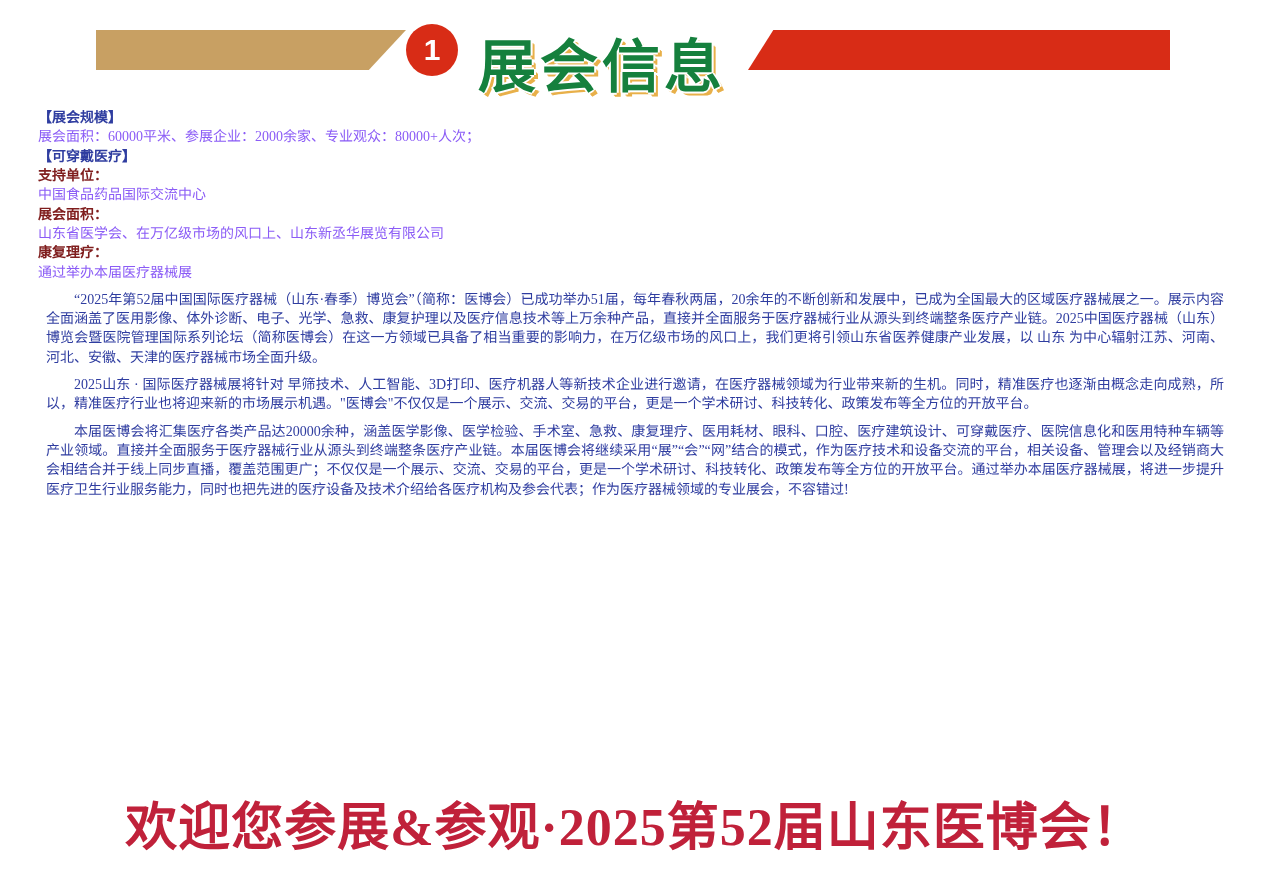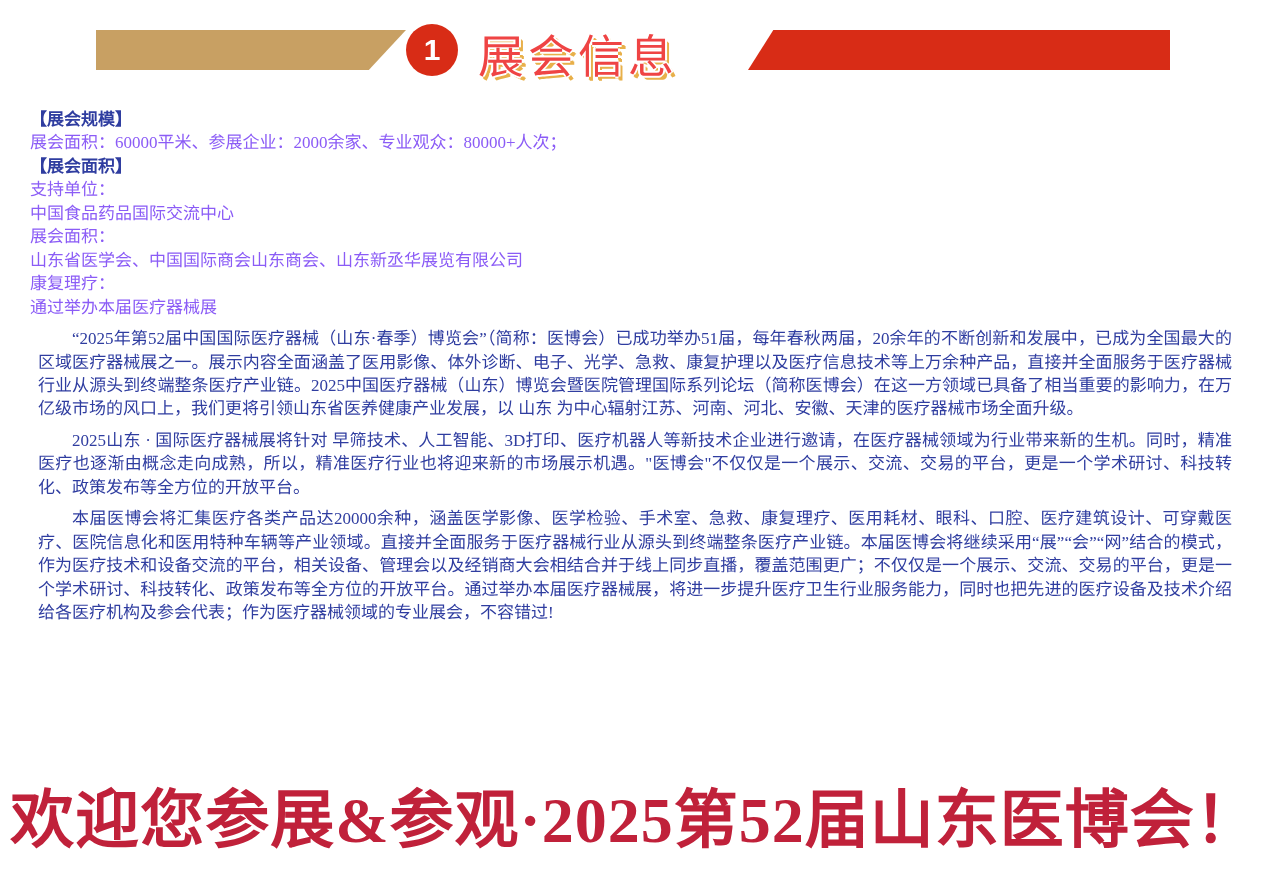--- a/index.html
+++ b/index.html
@@ -53,96 +53,96 @@
     font-weight: bold;
     font-size: 30px;
     line-height: 52px;
     text-align: center;
   }
   .banner-title {
     position: absolute;
     left: 478px;
     top: 20px;
     font-family: "Liberation Sans", sans-serif;
-    font-weight: normal;
-    font-size: 46px;
+    font-weight: bold;
+    font-size: 58px;
     letter-spacing: 4px;
-    color: #ef4444;
+    color: #15803d;
     text-shadow:
        2px 0 0 #ffffff, -2px 0 0 #ffffff, 0 2px 0 #ffffff, 0 -2px 0 #ffffff,
        3px 3px 0 #e8b04a, 4px 4px 0 #e8b04a;
   }
 
   
   .content {
     position: absolute;
     left: 0;
     top: 108px;
     width: 1270px;
-    padding: 0 30px;
+    padding: 0 38px;
     box-sizing: border-box;
-    font-size: 17px;
+    font-size: 14px;
     line-height: 1.38;
     color: #2f3da0;
   }
   .sec-head {
     font-weight: bold;
     margin: 0;
     color: #2f3da0;
   }
   .line {
     margin: 0;
     color: #8b5cf6;
   }
   .sub-head {
-    font-weight: normal;
+    font-weight: bold;
     margin: 0;
-    color: #8b5cf6;
+    color: #7f1d1d;
   }
   .para {
     margin: 8px;
     text-indent: 2em;
     text-align: justify;
     color: #2f3da0;
   }
 
   
   .footer {
     position: absolute;
     left: 0;
     bottom: 22px;
     width: 1270px;
     text-align: center;
     font-family: "Liberation Serif", serif;
     font-weight: bold;
-    font-size: 64px;
+    font-size: 52px;
     letter-spacing: 1px;
     color: #c0213a;
   }
 </style>
 </head>
 <body>
 
 <div class="banner">
   <div class="bar-left"></div>
   <div class="bar-right"></div>
   <div class="badge">1</div>
   <div class="banner-title">展会信息</div>
 </div>
 
 <div class="content">
 
   <div class="sec-head">【展会规模】</div>
   <div class="line">展会面积：60000平米、参展企业：2000余家、专业观众：80000+人次；</div>
 
-  <div class="sec-head">【展会面积】</div>
+  <div class="sec-head">【可穿戴医疗】</div>
   <div class="sub-head">支持单位：</div>
   <div class="line">中国食品药品国际交流中心</div>
   <div class="sub-head">展会面积：</div>
-  <div class="line">山东省医学会、中国国际商会山东商会、山东新丞华展览有限公司</div>
+  <div class="line">山东省医学会、在万亿级市场的风口上、山东新丞华展览有限公司</div>
   <div class="sub-head">康复理疗：</div>
   <div class="line">通过举办本届医疗器械展</div>
 
   <div class="para">“2025年第52届中国国际医疗器械（山东·春季）博览会”（简称：医博会）已成功举办51届，每年春秋两届，20余年的不断创新和发展中，已成为全国最大的区域医疗器械展之一。展示内容全面涵盖了医用影像、体外诊断、电子、光学、急救、康复护理以及医疗信息技术等上万余种产品，直接并全面服务于医疗器械行业从源头到终端整条医疗产业链。2025中国医疗器械（山东）博览会暨医院管理国际系列论坛（简称医博会）在这一方领域已具备了相当重要的影响力，在万亿级市场的风口上，我们更将引领山东省医养健康产业发展，以 山东 为中心辐射江苏、河南、河北、安徽、天津的医疗器械市场全面升级。</div>
   <div class="para">2025山东 · 国际医疗器械展将针对 早筛技术、人工智能、3D打印、医疗机器人等新技术企业进行邀请，在医疗器械领域为行业带来新的生机。同时，精准医疗也逐渐由概念走向成熟，所以，精准医疗行业也将迎来新的市场展示机遇。"医博会"不仅仅是一个展示、交流、交易的平台，更是一个学术研讨、科技转化、政策发布等全方位的开放平台。</div>
   <div class="para">本届医博会将汇集医疗各类产品达20000余种，涵盖医学影像、医学检验、手术室、急救、康复理疗、医用耗材、眼科、口腔、医疗建筑设计、可穿戴医疗、医院信息化和医用特种车辆等产业领域。直接并全面服务于医疗器械行业从源头到终端整条医疗产业链。本届医博会将继续采用“展”“会”“网”结合的模式，作为医疗技术和设备交流的平台，相关设备、管理会以及经销商大会相结合并于线上同步直播，覆盖范围更广；不仅仅是一个展示、交流、交易的平台，更是一个学术研讨、科技转化、政策发布等全方位的开放平台。通过举办本届医疗器械展，将进一步提升医疗卫生行业服务能力，同时也把先进的医疗设备及技术介绍给各医疗机构及参会代表；作为医疗器械领域的专业展会，不容错过!</div>
 
 </div>
 
 <div class="footer">欢迎您参展&amp;参观·2025第52届山东医博会！</div>

